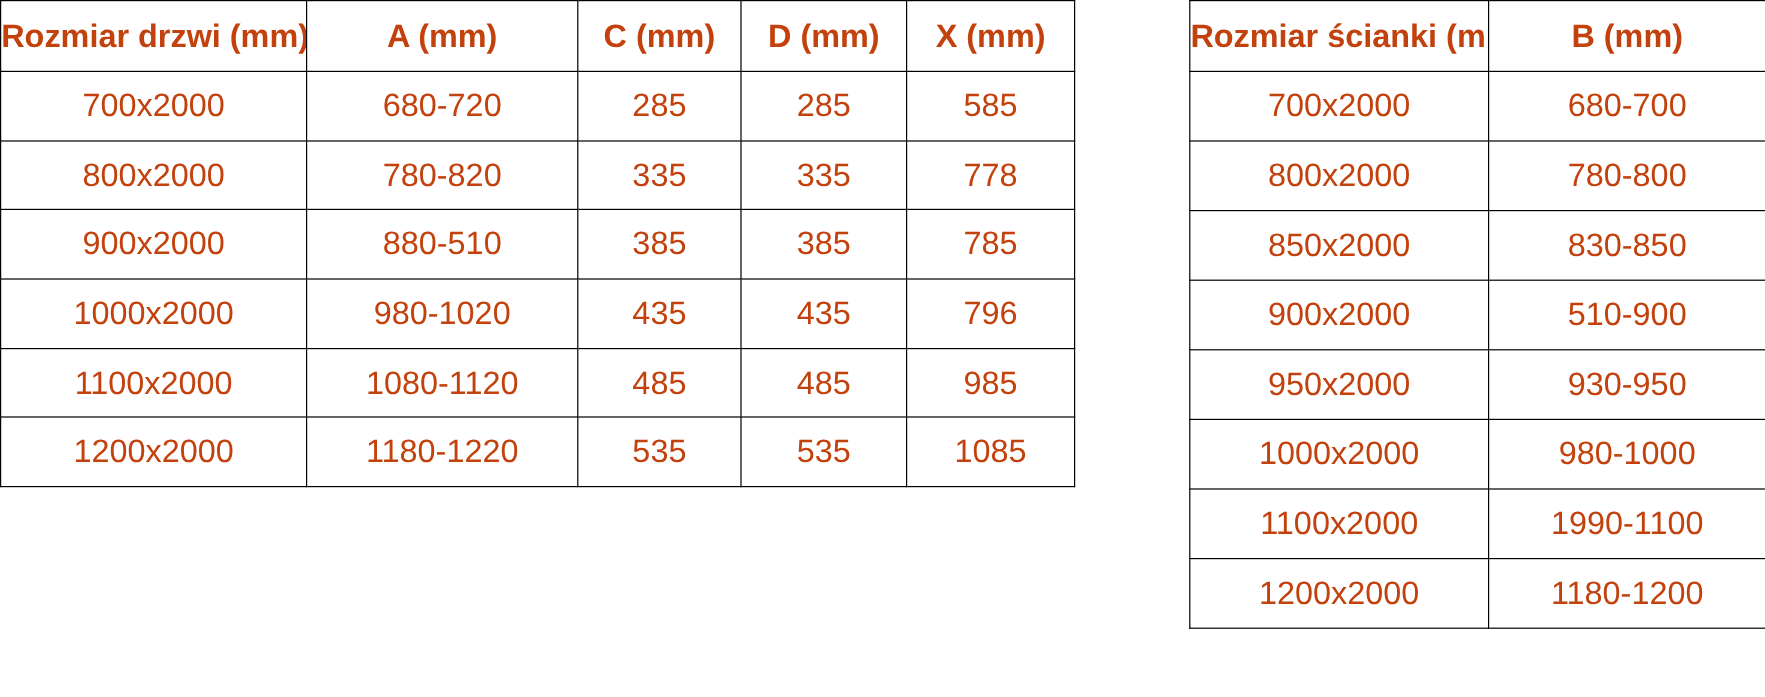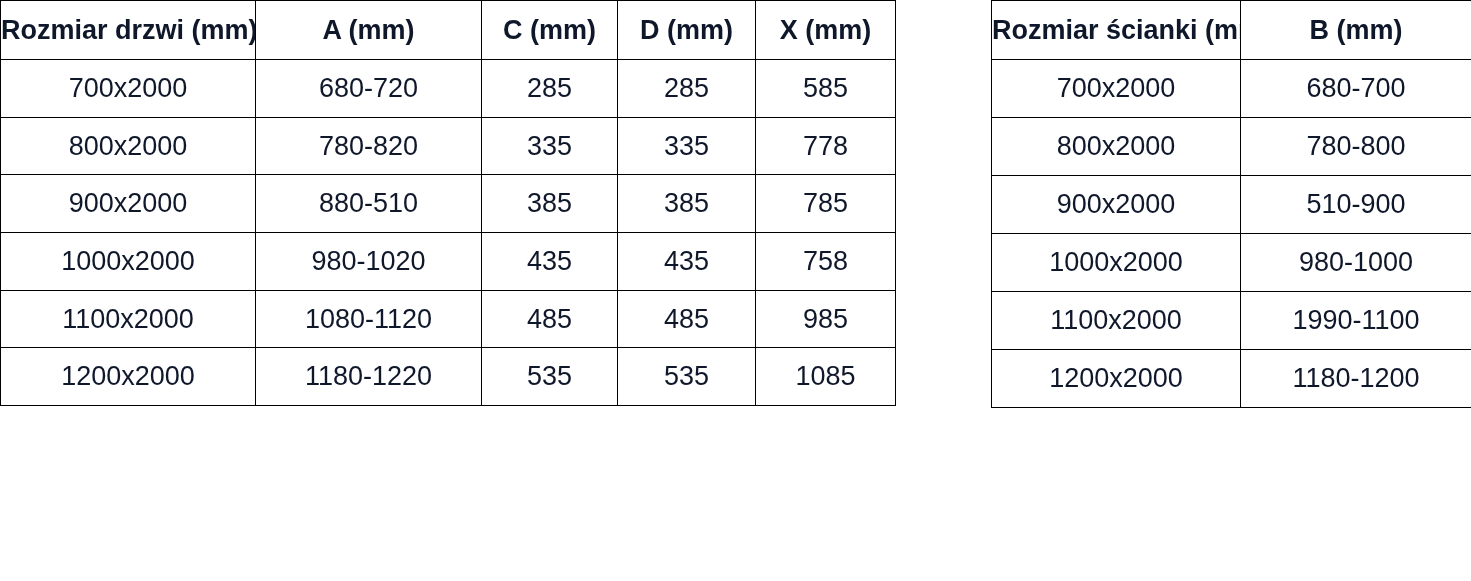--- a/index.html
+++ b/index.html
@@ -6,21 +6,21 @@
     margin: 0;
     padding: 0;
     background: #ffffff;
   }
   .page {
     position: relative;
     width: 1471px;
     height: 581px;
     background: #ffffff;
     font-family: "Liberation Sans", sans-serif;
-    color: #0f172a;
+    color: #c2410c;
   }
   table.size-table {
     position: absolute;
     top: 0;
     border-collapse: collapse;
     table-layout: fixed;
     background: #ffffff;
   }
   table.size-table th,
   table.size-table td {
@@ -91,21 +91,21 @@
         <td>880-510</td>
         <td>385</td>
         <td>385</td>
         <td>785</td>
       </tr>
       <tr class="data">
         <td>1000x2000</td>
         <td>980-1020</td>
         <td>435</td>
         <td>435</td>
-        <td>758</td>
+        <td>796</td>
       </tr>
       <tr class="data">
         <td>1100x2000</td>
         <td>1080-1120</td>
         <td>485</td>
         <td>485</td>
         <td>985</td>
       </tr>
       <tr class="data">
         <td>1200x2000</td>
@@ -131,22 +131,30 @@
     <tbody>
       <tr class="data">
         <td>700x2000</td>
         <td>680-700</td>
       </tr>
       <tr class="data">
         <td>800x2000</td>
         <td>780-800</td>
       </tr>
       <tr class="data">
+        <td>850x2000</td>
+        <td>830-850</td>
+      </tr>
+      <tr class="data">
         <td>900x2000</td>
         <td>510-900</td>
+      </tr>
+      <tr class="data">
+        <td>950x2000</td>
+        <td>930-950</td>
       </tr>
       <tr class="data">
         <td>1000x2000</td>
         <td>980-1000</td>
       </tr>
       <tr class="data">
         <td>1100x2000</td>
         <td>1990-1100</td>
       </tr>
       <tr class="data">

